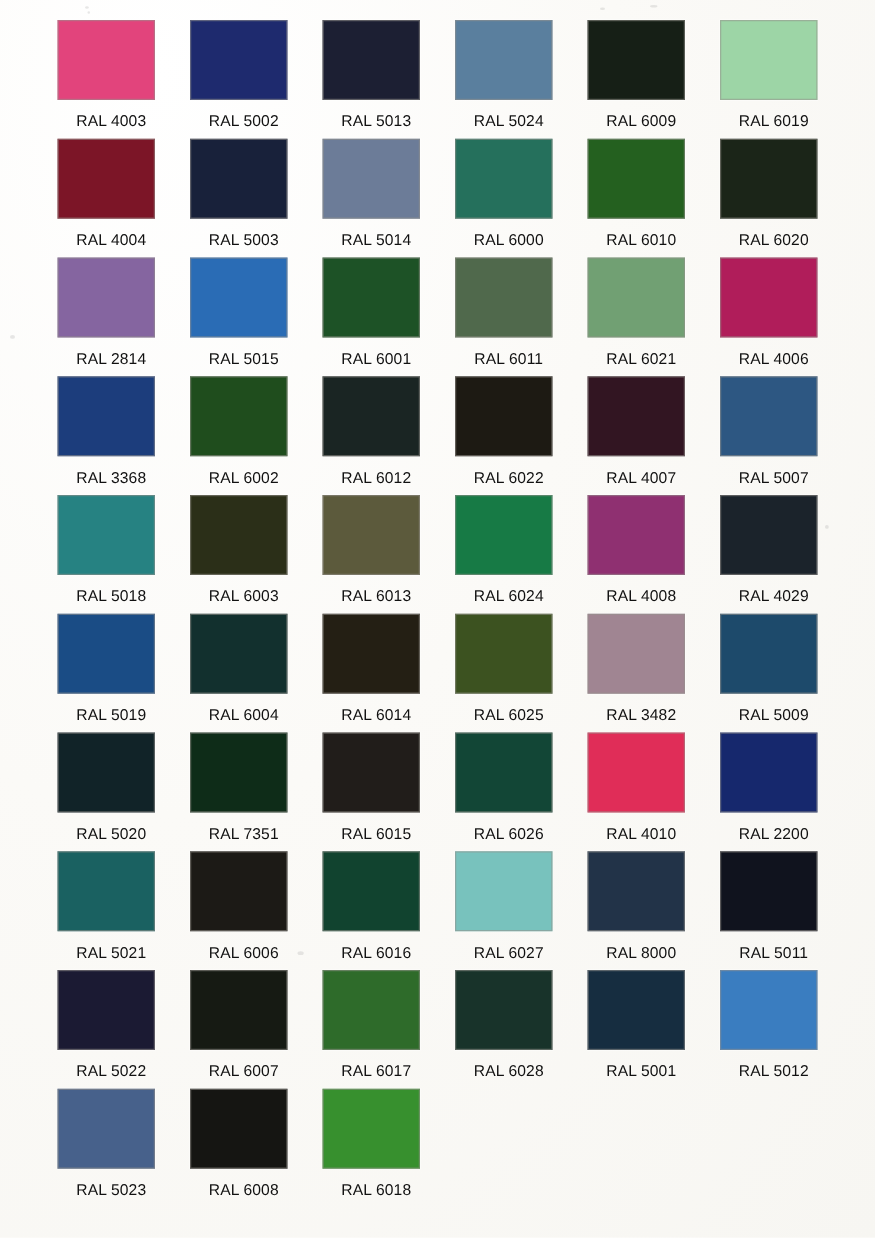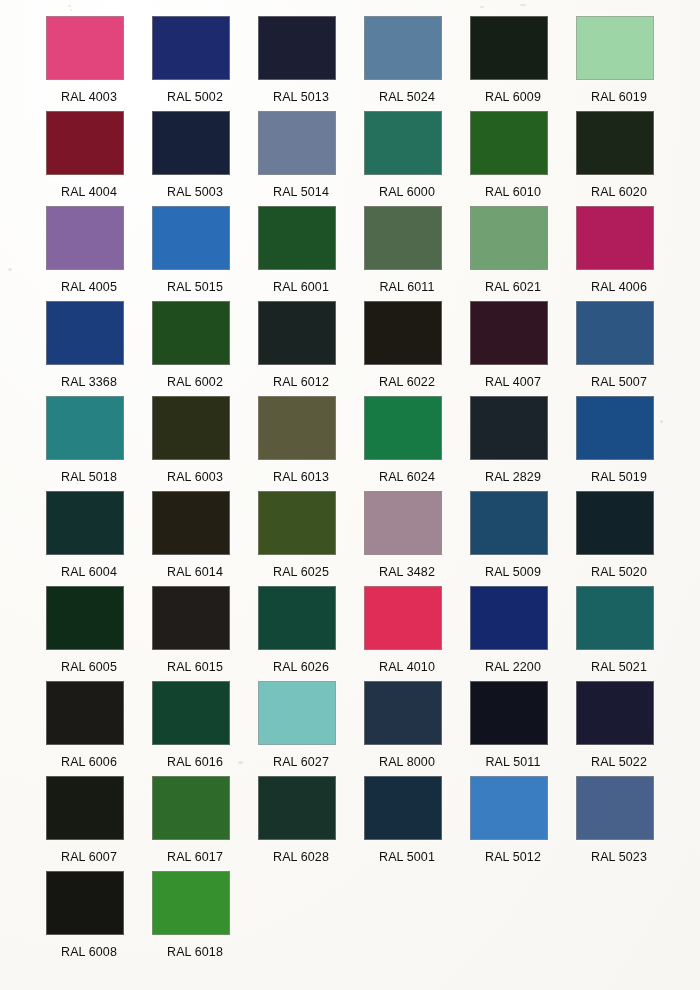--- a/index.html
+++ b/index.html
@@ -114,21 +114,21 @@
     <div class="cell">
       <div class="swatch" style="background: rgb(36, 96, 31);"></div>
       <div class="label">RAL 6010</div>
     </div>
     <div class="cell">
       <div class="swatch" style="background: rgb(27, 37, 24);"></div>
       <div class="label">RAL 6020</div>
     </div>
     <div class="cell">
       <div class="swatch" style="background: rgb(133, 101, 160);"></div>
-      <div class="label">RAL 4005</div>
+      <div class="label">RAL 2814</div>
     </div>
     <div class="cell">
       <div class="swatch" style="background: rgb(42, 108, 181);"></div>
       <div class="label">RAL 5015</div>
     </div>
     <div class="cell">
       <div class="swatch" style="background: rgb(29, 82, 38);"></div>
       <div class="label">RAL 6001</div>
     </div>
     <div class="cell">
@@ -177,22 +177,26 @@
     </div>
     <div class="cell">
       <div class="swatch" style="background: rgb(92, 90, 60);"></div>
       <div class="label">RAL 6013</div>
     </div>
     <div class="cell">
       <div class="swatch" style="background: rgb(23, 122, 69);"></div>
       <div class="label">RAL 6024</div>
     </div>
     <div class="cell">
+      <div class="swatch" style="background: rgb(143, 48, 113);"></div>
+      <div class="label">RAL 4008</div>
+    </div>
+    <div class="cell">
       <div class="swatch" style="background: rgb(27, 35, 43);"></div>
-      <div class="label">RAL 2829</div>
+      <div class="label">RAL 4029</div>
     </div>
     <div class="cell">
       <div class="swatch" style="background: rgb(26, 76, 133);"></div>
       <div class="label">RAL 5019</div>
     </div>
     <div class="cell">
       <div class="swatch" style="background: rgb(18, 48, 46);"></div>
       <div class="label">RAL 6004</div>
     </div>
     <div class="cell">
@@ -210,21 +214,21 @@
     <div class="cell">
       <div class="swatch" style="background: rgb(29, 74, 107);"></div>
       <div class="label">RAL 5009</div>
     </div>
     <div class="cell">
       <div class="swatch" style="background: rgb(17, 35, 40);"></div>
       <div class="label">RAL 5020</div>
     </div>
     <div class="cell">
       <div class="swatch" style="background: rgb(14, 44, 24);"></div>
-      <div class="label">RAL 6005</div>
+      <div class="label">RAL 7351</div>
     </div>
     <div class="cell">
       <div class="swatch" style="background: rgb(33, 29, 26);"></div>
       <div class="label">RAL 6015</div>
     </div>
     <div class="cell">
       <div class="swatch" style="background: rgb(18, 70, 54);"></div>
       <div class="label">RAL 6026</div>
     </div>
     <div class="cell">

